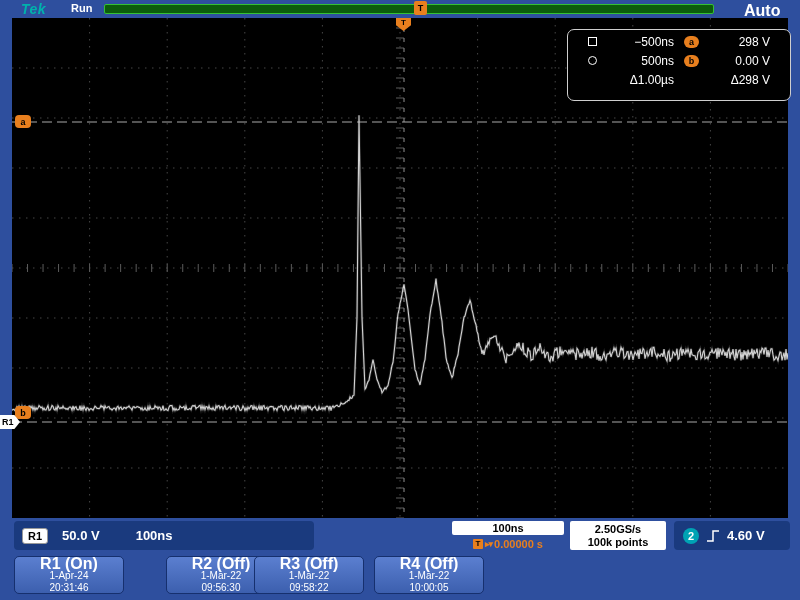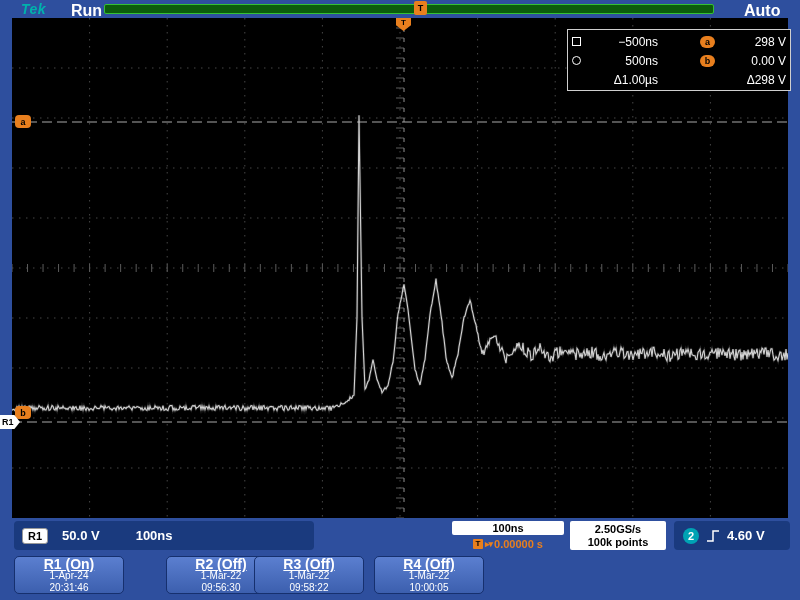--- a/index.html
+++ b/index.html
@@ -3,21 +3,21 @@
 <meta charset="utf-8">
 <style>
   html,body{margin:0;padding:0;background:#111;}
   .screen{position:relative;width:800px;height:600px;background:#2e4f9e;
           font-family:"Liberation Sans",sans-serif;overflow:hidden;user-select:none;}
 
   
   .topbar{position:absolute;left:16px;top:0;width:800px;height:18px;}
   .tek-logo{position:absolute;left:5px;top:1px;color:#00b2ac;font-style:italic;
             font-weight:bold;font-size:14px;letter-spacing:0.5px;}
-  .run-label{position:absolute;left:34px;top:2px;color:#fff;font-weight:bold;font-size:16px;padding-left:21px;}
+  .run-label{position:absolute;left:34px;top:2px;color:#fff;font-weight:bold;font-size:11px;padding-left:21px;}
   .acq-bar{position:absolute;left:88px;top:4px;width:610px;height:10px;
            background:#0c5c0c;border:1px solid #35c035;border-radius:2px;box-sizing:border-box;}
   .trig-square{position:absolute;left:398px;top:1px;width:13px;height:14px;background:#e87f1e;
                color:#000;font-size:9px;font-weight:bold;display:flex;align-items:center;
                justify-content:center;border-radius:2px;z-index:2;}
   .auto-label{position:absolute;left:728px;top:2px;color:#fff;font-weight:bold;font-size:16px;}
 
   
   .graticule{position:absolute;left:12px;top:18px;width:776px;height:500px;background:#000;}
   .graticule svg{position:absolute;left:0;top:0;}
@@ -27,24 +27,24 @@
   .badge{position:absolute;left:3px;width:16px;height:13px;background:#e87f1e;border-radius:4px;
          color:#000;font-weight:bold;font-size:9px;display:flex;align-items:center;
          justify-content:center;z-index:3;}
   .badge-a{top:97px;}
   .badge-b{top:388px;}
   .r1-tag{position:absolute;left:0;top:415px;width:20px;height:14px;background:#fff;color:#000;
           clip-path:polygon(0 0,72% 0,100% 50%,72% 100%,0 100%);font-size:9px;font-weight:bold;
           display:flex;align-items:center;padding-left:2px;box-sizing:border-box;z-index:4;}
 
   
-  .cursor-box{position:absolute;left:567px;top:29px;width:224px;height:62px;background:#000;
-              border:1px solid #cfcfcf;border-radius:0;color:#fff;font-size:12px;
+  .cursor-box{position:absolute;left:567px;top:29px;width:224px;height:72px;background:#000;
+              border:1px solid #cfcfcf;border-radius:7px;color:#fff;font-size:12px;
               display:grid;grid-template-columns:20px 66px 1fr 22px 64px;
-              grid-auto-rows:19px;align-items:center;padding:2px 4px;box-sizing:border-box;z-index:5;}
+              grid-auto-rows:19px;align-items:center;padding:2px 20px;box-sizing:border-box;z-index:5;}
   .cursor-box .right{text-align:right;white-space:nowrap;}
   .shape{width:9px;height:9px;border:1.5px solid #fff;display:inline-block;box-sizing:border-box;}
   .shape.ci{border-radius:50%;}
   .mini-badge{width:15px;height:12px;background:#e87f1e;border-radius:7px;color:#000;
               font-size:9px;font-weight:bold;display:flex;align-items:center;justify-content:center;}
 
   
   .ref-readout{position:absolute;left:14px;top:521px;width:300px;height:29px;background:#1a3a7e;
                border-radius:4px;display:flex;align-items:center;gap:14px;padding:0 8px;
                color:#fff;box-sizing:border-box;}
@@ -72,21 +72,21 @@
                 color:#fff;font-size:13px;font-weight:bold;box-sizing:border-box;}
   .ch2-circle{width:16px;height:16px;border-radius:50%;background:#00a3b4;color:#fff;font-size:11px;
               font-weight:bold;display:flex;align-items:center;justify-content:center;flex:none;}
   .slope{flex:none;}
 
   
   .ref-btn{position:absolute;top:556px;width:110px;height:38px;
            background:linear-gradient(#5b7fd0,#3c5fae);border:1px solid #16306e;border-radius:5px;
            color:#fff;text-align:center;font-size:10px;line-height:12px;box-sizing:border-box;
            cursor:pointer;padding-top:1px;}
-  .ref-btn .btn-label{font-weight:bold;font-size:14px;text-decoration:underline;}
+  .ref-btn .btn-label{font-weight:bold;font-size:16px;}
   .b0{left:14px;} .b1{left:134px;margin-left:32px;} .b2{left:254px;} .b3{left:374px;}
 
   .clock{position:absolute;left:700px;top:558px;width:96px;height:37px;background:#122d66;
          color:#fff;font-size:11.5px;text-align:right;padding:4px 6px;box-sizing:border-box;
          border-radius:2px;line-height:14px;}
 </style>
 </head>
 <body>
 
 <div class="screen">

